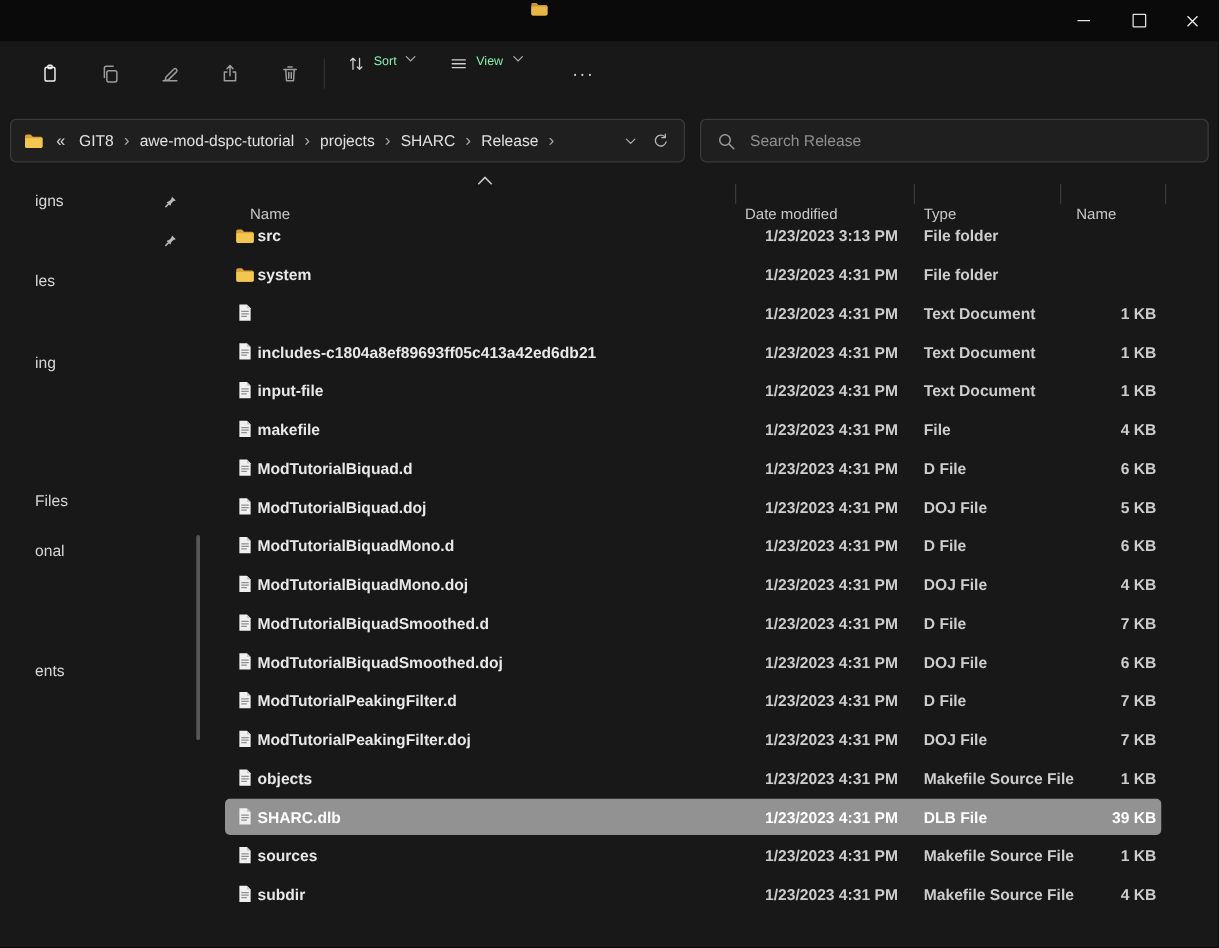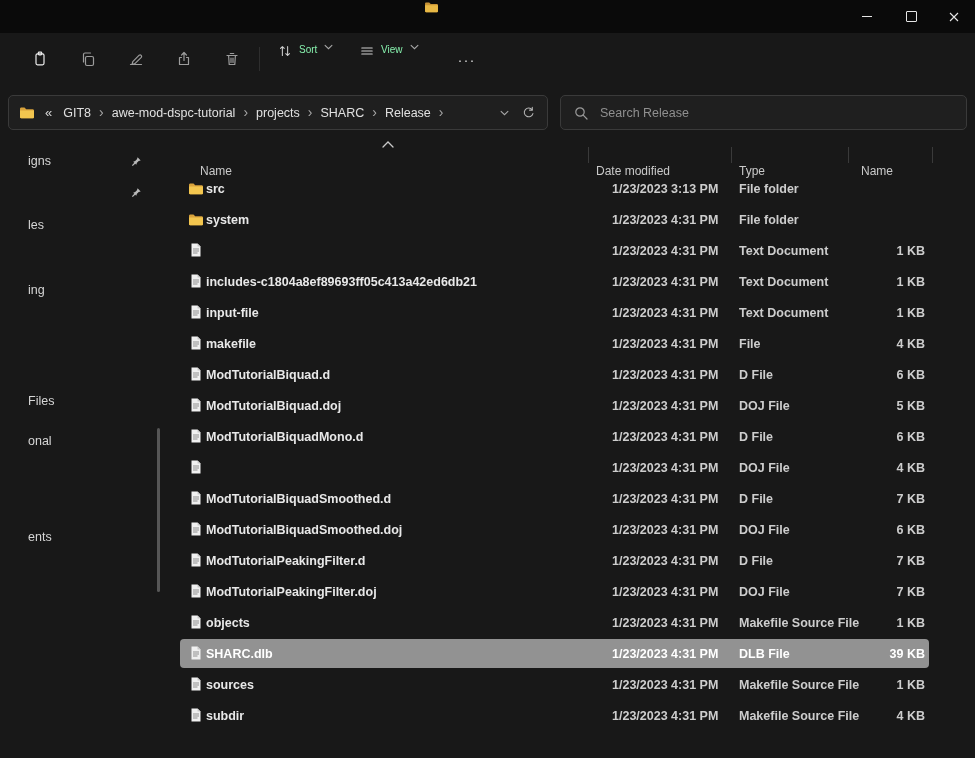--- a/index.html
+++ b/index.html
@@ -347,20 +347,21 @@
 
   <div class="row">
     <div class="row-bg"></div>
     <span class="cell-icon">
             <svg width="16" height="16" viewBox="0 0 16 16">
               <path d="M3.5 1.5h6L12.5 4.5V14.5h-9Z" fill="#f0f0f0"></path>
               <path d="M9.5 1.5V4.5h3Z" fill="#c9c9c9"></path>
               <path d="M5 7h6M5 9h6M5 11h4.5" stroke="#8f8f8f" stroke-width="1"></path>
             </svg>
           </span>
+    <span class="cell name">ModTutorialBiquadMono.doj</span>
     <span class="cell date">1/23/2023 4:31 PM</span>
     <span class="cell type">DOJ File</span>
     <span class="cell size">4 KB</span>
   </div>
 
   <div class="row">
     <div class="row-bg"></div>
     <span class="cell-icon">
             <svg width="16" height="16" viewBox="0 0 16 16">
               <path d="M3.5 1.5h6L12.5 4.5V14.5h-9Z" fill="#f0f0f0"></path>

